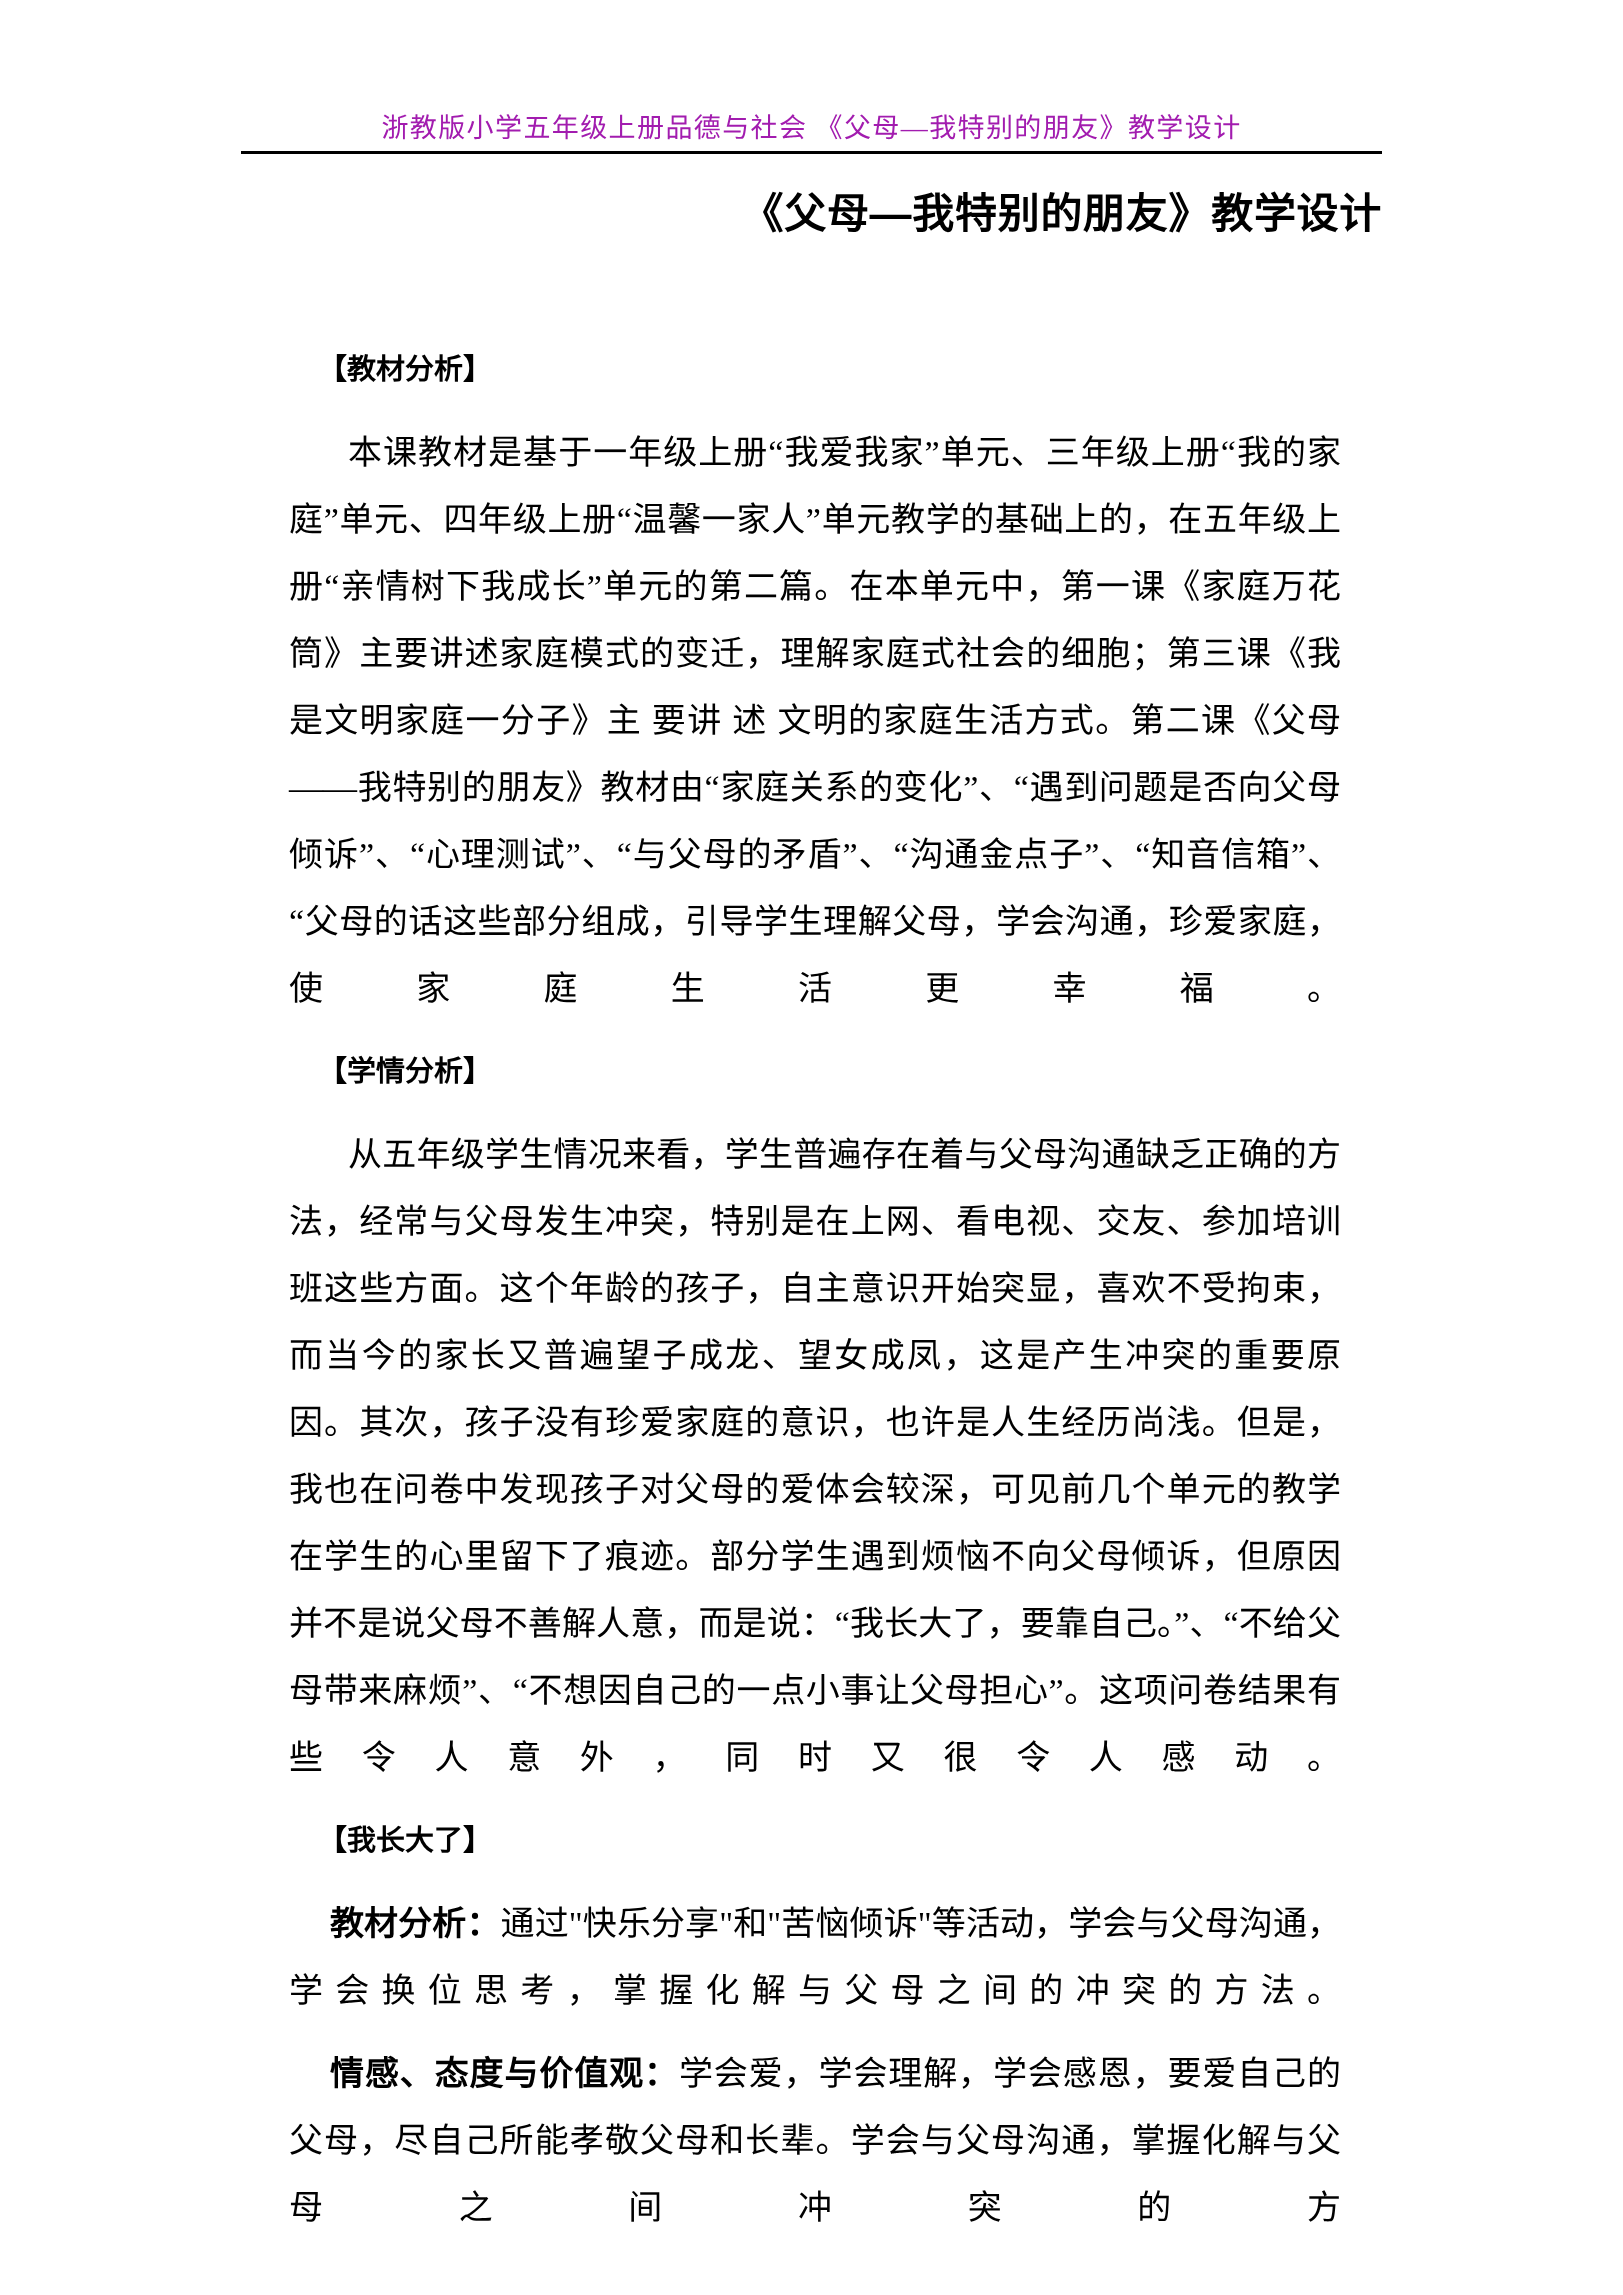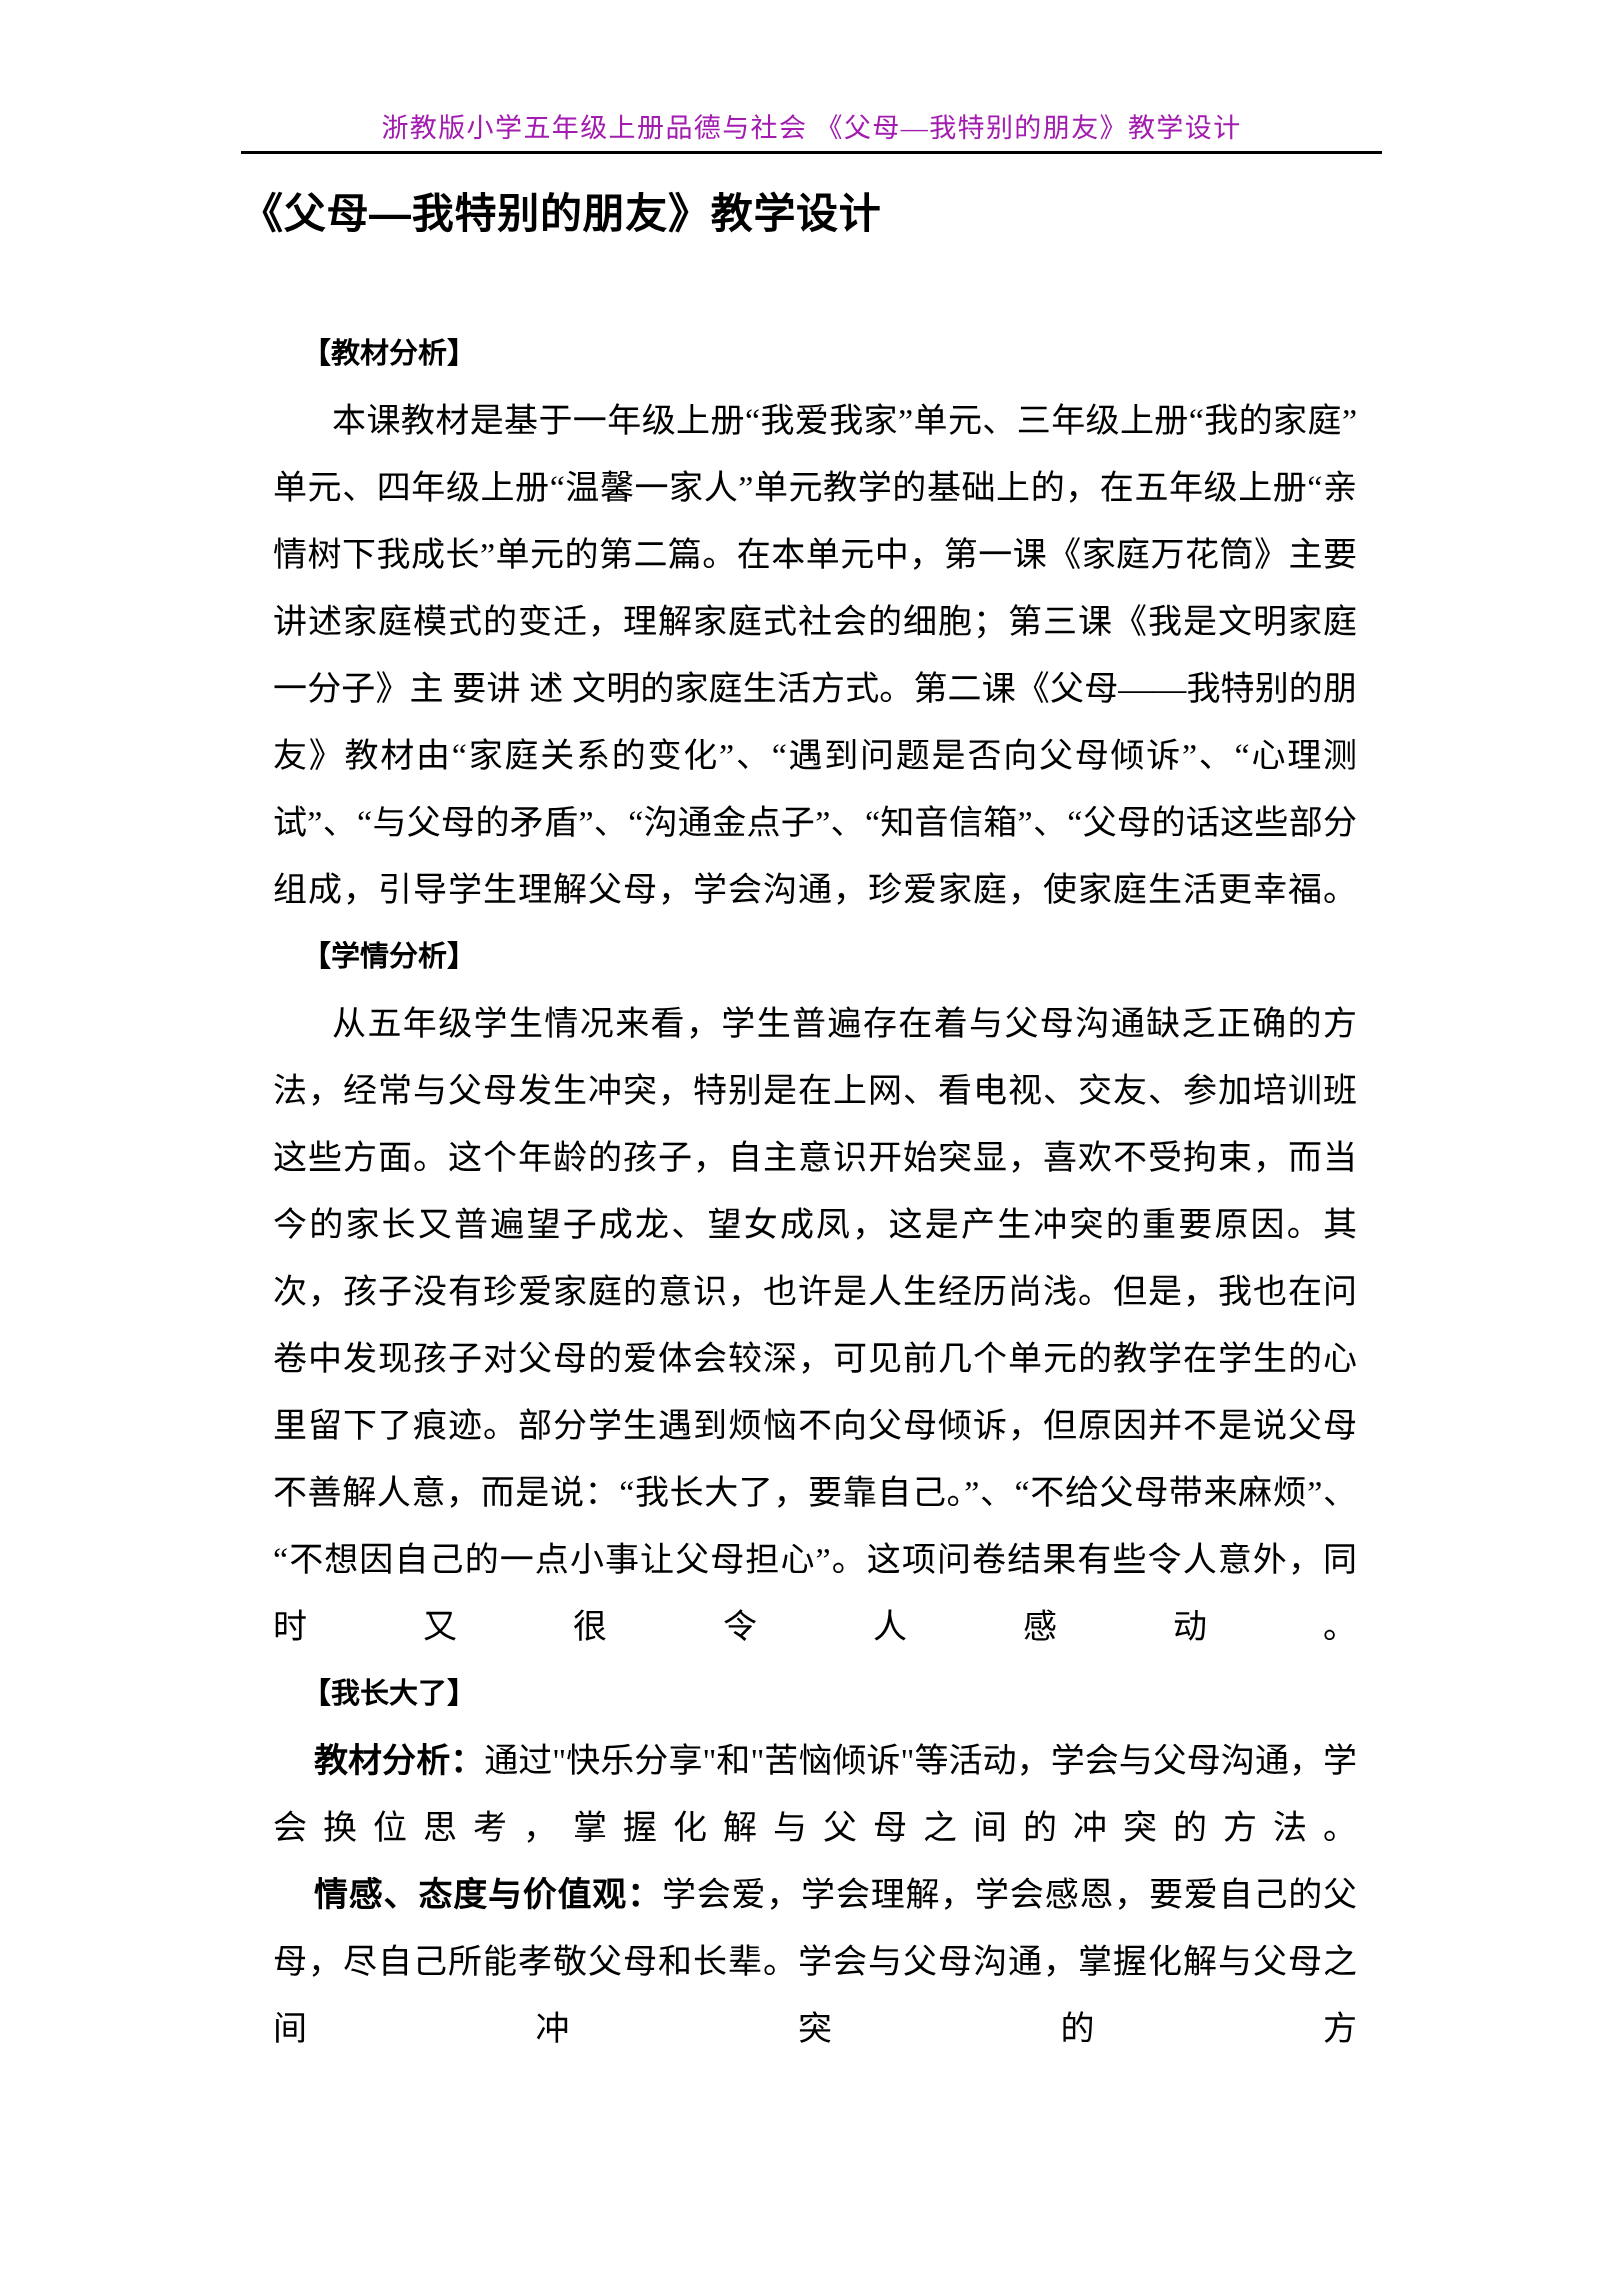--- a/index.html
+++ b/index.html
@@ -44,39 +44,39 @@
     width: 100%;
     height: 0;
   }
 
   
   .doc-title {
     position: absolute;
     left: 241px;
     top: 184px;
     width: 1141px;
-    text-align: left;
+    text-align: right;
     font-family: "Liberation Sans", "DejaVu Sans", sans-serif;
     font-weight: 700;
     font-size: 42px;
     line-height: 59px;
     letter-spacing: 0.7px;
     color: #000;
   }
 
   
   .body-col {
     position: absolute;
     left: 273px;
     top: 320px;
     width: 1084px;
   }
 
   .blk {
-    margin: 0;
+    margin: 16px;
     padding: 0;
   }
 
   
   .sec-head {
     font-family: "Liberation Sans", "DejaVu Sans", sans-serif;
     font-weight: 700;
     font-size: 29px;
     line-height: 67px;
     letter-spacing: 0px;

